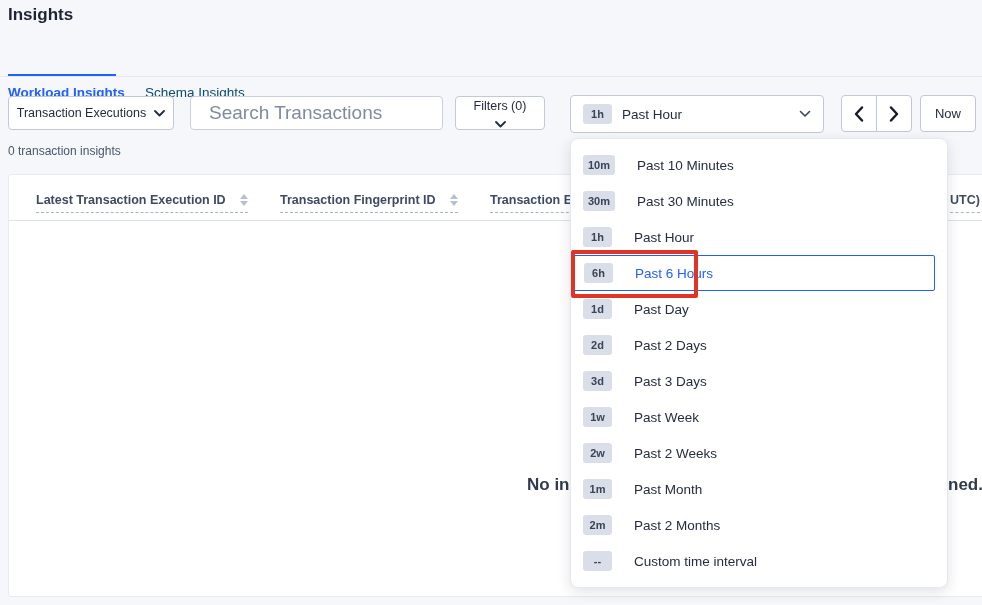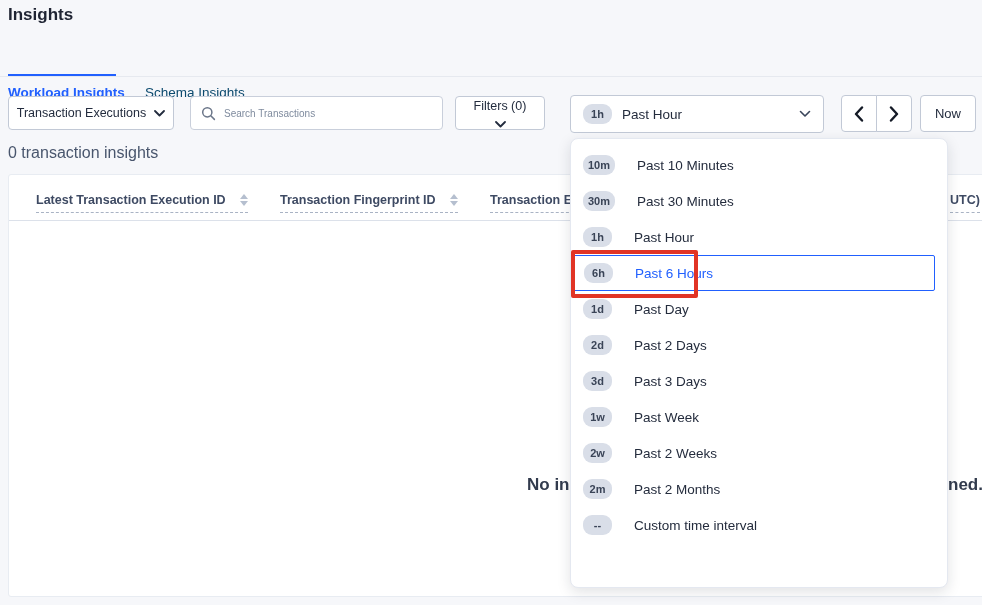--- a/index.html
+++ b/index.html
@@ -19,37 +19,37 @@
   #tab-divider { left:0; top:76px; width:982px; height:1px; background:#e6e9ef; }
 
   
   .btn { background:#fff; border:1px solid #c2c9d6; border-radius:4px; display:flex;
          align-items:center; justify-content:center; gap:8px; font-size:12.5px;
          font-weight:400; color:#232c3e; cursor:pointer; }
   #type-select { left:8px; top:96px; width:166px; height:34px; }
   #search-box { left:190px; top:96px; width:253px; height:34px; background:#fff;
                 border:1px solid #c9cfdb; border-radius:4px; display:flex; align-items:center;
                 padding:0 10px; gap:8px; }
-  #search-box input { border:none; outline:none; flex:1; font-size:10px; color:#701a75;
+  #search-box input { border:none; outline:none; flex:1; font-size:19px; color:#701a75;
                       font-family:"Liberation Sans", sans-serif; background:transparent; }
   #search-box input::placeholder { color:#7f8b9e; }
   #filters-btn { left:455px; top:96px; width:90px; height:34px;flex-direction:column; }
 
   #time-select { left:570px; top:95px; width:254px; height:38px; background:#fff;
                  border:1px solid #c2c9d6; border-radius:4px; display:flex; align-items:center;
                  padding:0 12px; gap:10px; cursor:pointer; }
-  .badge { min-width:29px; height:20px; background:#d9dee8; border-radius:9px; font-size:11px;
+  .badge { min-width:29px; height:20px; background:#d9dee8; border-radius:3px; font-size:11px;
            font-weight:700; color:#3a4457; display:inline-flex; align-items:center;
            justify-content:center; padding:0 5px; }
   #time-select .lbl { font-size:13.5px; color:#242c3d; flex:1; }
   #prev-btn { left:841px; top:95px; width:36px; height:37px; border-radius:4px 0 0 4px; }
   #next-btn { left:876px; top:95px; width:36px; height:37px; border-radius:0 4px 4px 0; }
   #now-btn  { left:920px; top:95px; width:56px; height:37px; font-size:13px; }
 
-  #summary { left:8px; top:144px; font-size:16px; color:#49566d; }
+  #summary { left:8px; top:144px; font-size:12px; color:#49566d; }
 
   
   #table-card { left:8px; top:174px; width:978px; height:423px; background:#fff;
                 border:1px solid #e8ecf2; border-radius:3px; }
   .th { position:absolute; top:193px; font-size:12.5px; font-weight:700; color:#3e4a63;
         border-bottom:1px dashed #a9b3c4; padding-bottom:5px; display:inline-flex;
         align-items:center; white-space:nowrap; }
   .sort-icon { display:inline-flex; flex-direction:column; gap:2px; margin-left:14px; }
   .sort-icon .up { width:0; height:0; border-left:4px solid transparent;
                    border-right:4px solid transparent; border-bottom:5px solid #b5bfcf; }
@@ -192,20 +192,24 @@
     </div>
     <div class="dd-item">
       <span class="badge">1w</span>
       <span class="dd-label">Past Week</span>
     </div>
     <div class="dd-item">
       <span class="badge">2w</span>
       <span class="dd-label">Past 2 Weeks</span>
     </div>
     <div class="dd-item">
+      <span class="badge">1m</span>
+      <span class="dd-label">Past Month</span>
+    </div>
+    <div class="dd-item">
       <span class="badge">2m</span>
       <span class="dd-label">Past 2 Months</span>
     </div>
     <div class="dd-item">
       <span class="badge">--</span>
       <span class="dd-label">Custom time interval</span>
     </div>
   </div>
 
 <div class="abs" id="annotation-box"></div>

